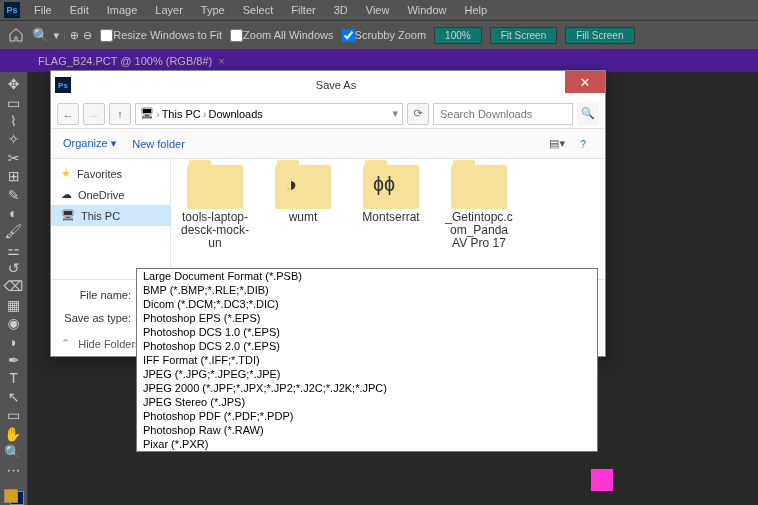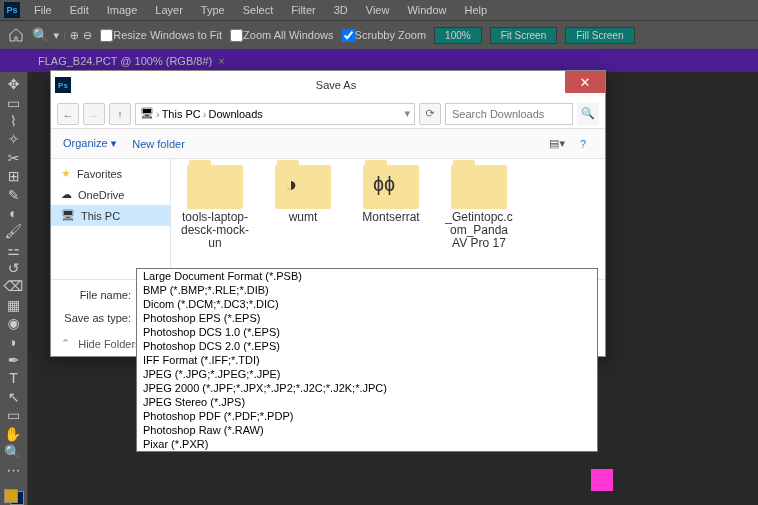--- a/index.html
+++ b/index.html
@@ -24,21 +24,21 @@
 .swatch .bg{width:14px;height:14px;background:#001d5b;border:1px solid #888;position:absolute;bottom:0;right:0}
 .dialog{position:absolute;top:70px;left:50px;width:556px;background:#fff;border:1px solid #888;box-shadow:0 4px 16px rgba(0,0,0,.4);z-index:10}
 .dlg-title{background:#fff;height:28px;display:flex;align-items:center;padding:0 4px;position:relative}
 .dlg-title .icon{width:16px;height:16px;background:#001e36;color:#31a8ff;display:flex;align-items:center;justify-content:center;font-size:8px;font-weight:bold}
 .dlg-title .t{flex:1;text-align:center;color:#333}
 .dlg-close{width:40px;height:22px;background:#c75050;color:#fff;display:flex;align-items:center;justify-content:center;font-size:13px;cursor:default;position:absolute;right:0;top:0}
 .dlg-nav{height:30px;display:flex;align-items:center;padding:0 6px;gap:4px;border-bottom:1px solid #e0e0e0}
 .nav-btn{width:22px;height:22px;border:1px solid #ccc;border-radius:2px;display:flex;align-items:center;justify-content:center;color:#666;background:#f5f5f5}
 .nav-path{flex:1;border:1px solid #ccc;height:22px;display:flex;align-items:center;padding:0 4px;gap:2px}
 .nav-path .sep{color:#888}
-.nav-search{width:128px;border:1px solid #ccc;height:22px;padding:0 6px;color:#888}
+.nav-search{width:140px;border:1px solid #ccc;height:22px;padding:0 6px;color:#888}
 .dlg-toolbar{height:30px;display:flex;align-items:center;padding:0 12px;gap:16px;border-bottom:1px solid #e5e5e5;background:#fafafa}
 .dlg-toolbar .org{color:#1e5bb8}
 .dlg-toolbar .nf{color:#1e5bb8}
 .dlg-toolbar .right{margin-left:auto;display:flex;gap:6px}
 .dlg-toolbar .ico{width:20px;height:20px;display:flex;align-items:center;justify-content:center;color:#555}
 .dlg-body{display:flex;height:120px}
 .dlg-side{width:120px;border-right:1px solid #e5e5e5;padding:4px 0}
 .side-item{display:flex;align-items:center;gap:6px;padding:4px 10px;color:#333}
 .side-item.sel{background:#cce8ff}
 .star{color:#f7c948}

